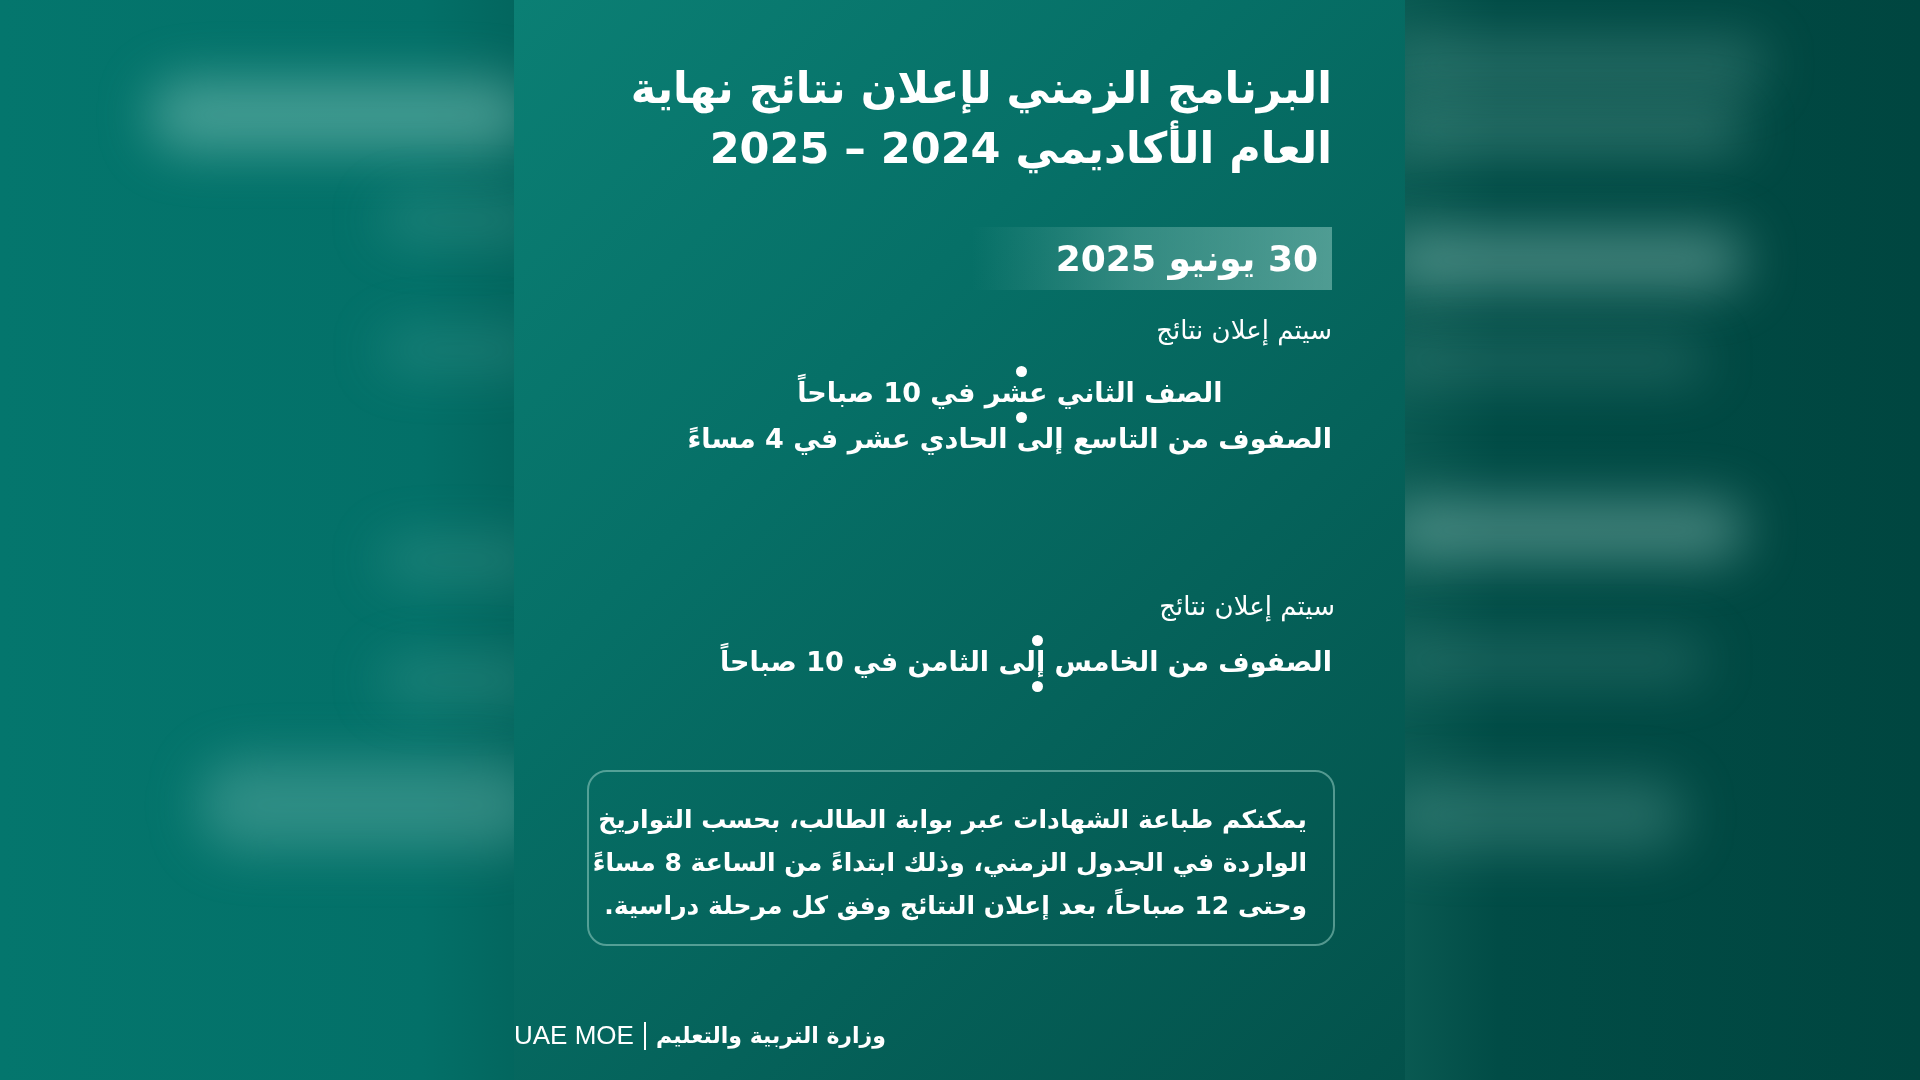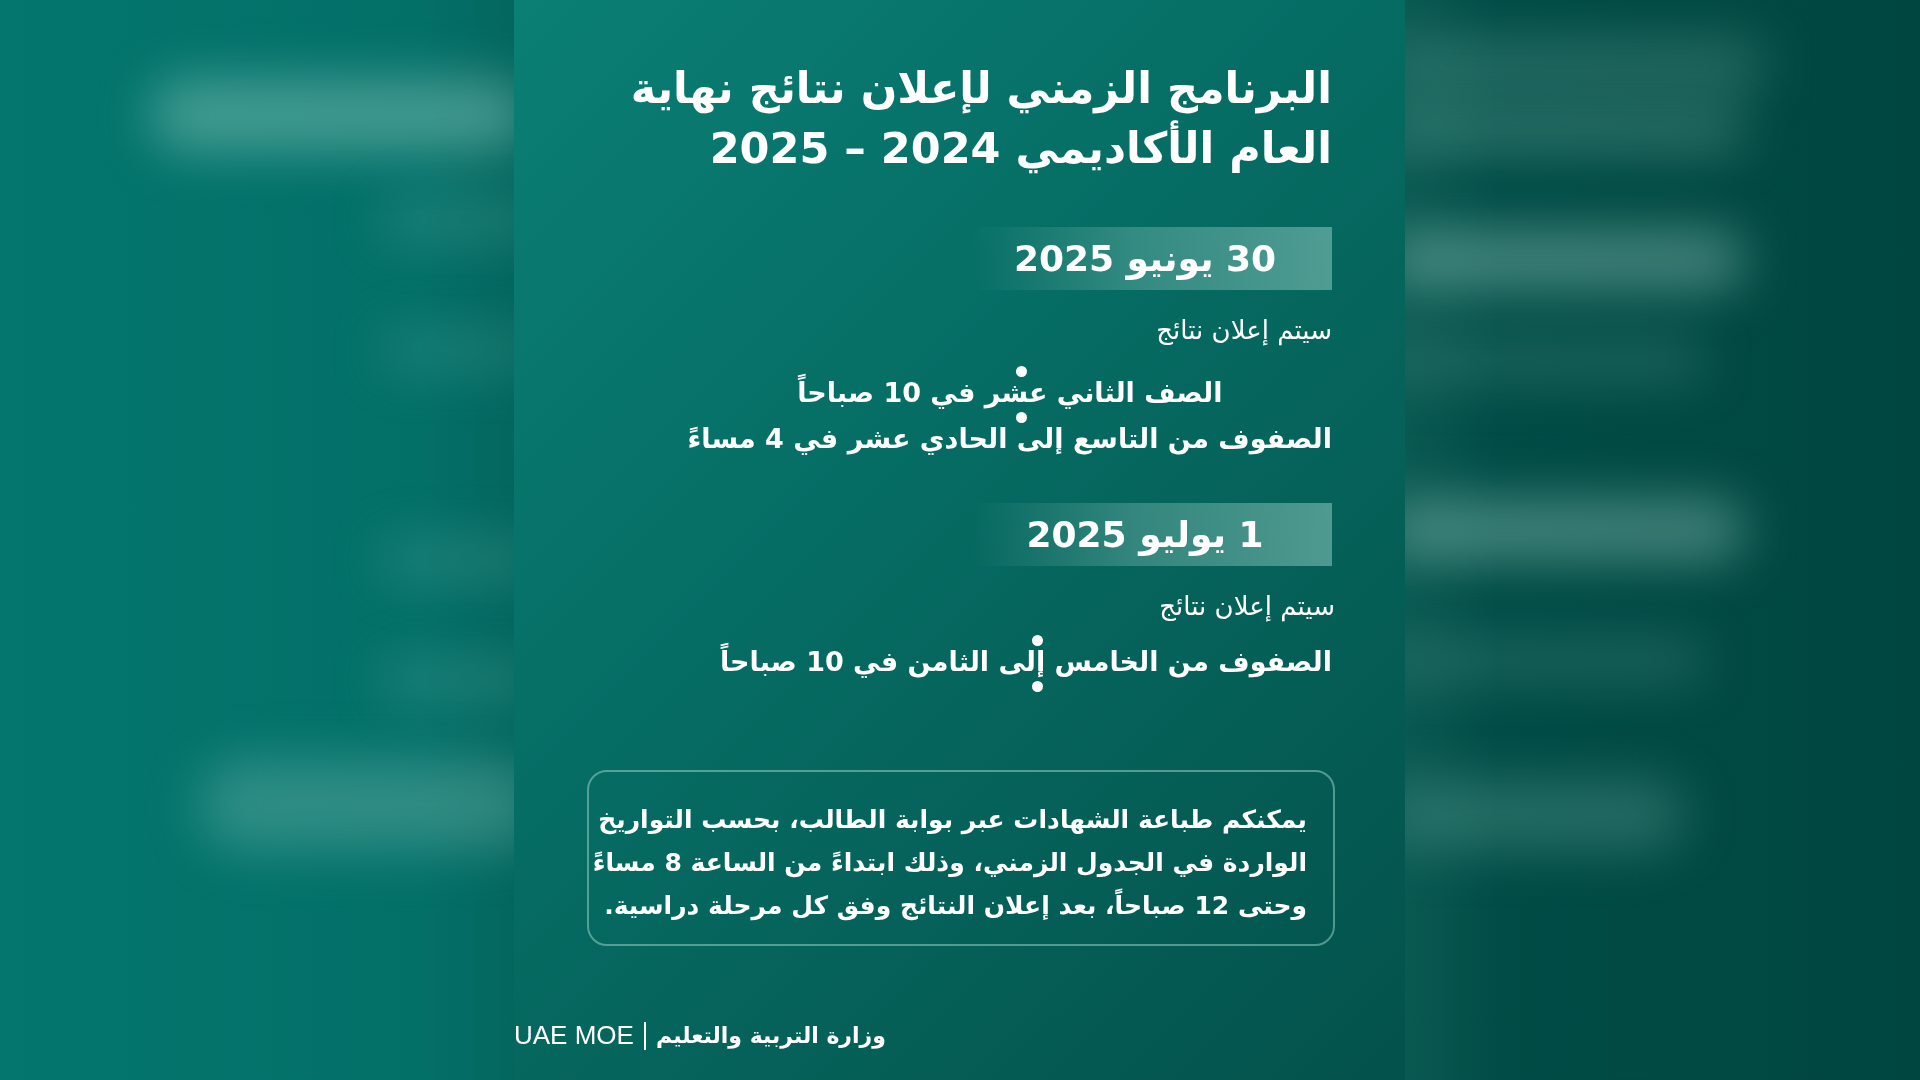--- a/index.html
+++ b/index.html
@@ -39,21 +39,21 @@
       color: #ffffff;
       letter-spacing: 0.5px;
     }
     .title span { display: block; }
 
     .date-banner {
       position: absolute;
       right: 73px;
       width: 360px; height: 63px;
       background: linear-gradient(270deg, rgba(140, 200, 190, 0.55) 0%, rgba(120, 185, 175, 0.4) 55%, rgba(100, 170, 160, 0) 100%);
-      text-align: center;
+      text-align: right;
       padding-right: 14px;
       font-weight: bold;
       font-size: 36px;
       line-height: 63px;
       color: #ffffff;
     }
     .subtitle {
       position: absolute;
       right: 73px;
       font-size: 26px;
@@ -152,21 +152,20 @@
     <li class="bullet-item">
       <span class="bullet-dot"></span>
       <span class="bullet-text">الصف الثاني عشر في 10 صباحاً</span>
     </li>
     <li class="bullet-item">
       <span class="bullet-dot"></span>
       <span class="bullet-text">الصفوف من التاسع إلى الحادي عشر في 4 مساءً</span>
     </li>
   </ul>
 
-  <div class="date-banner" style="top:503px;">1 يوليو 2025</div>
   <div class="subtitle" style="top:589px; right:70px;">سيتم إعلان نتائج</div>
   <ul class="bullet-list" style="top:635px;">
     <li class="bullet-item">
       <span class="bullet-dot"></span>
       <span class="bullet-text">الصفوف من الخامس إلى الثامن في 10 صباحاً</span>
     </li>
     <li class="bullet-item">
       <span class="bullet-dot"></span>
     </li>
   </ul>

